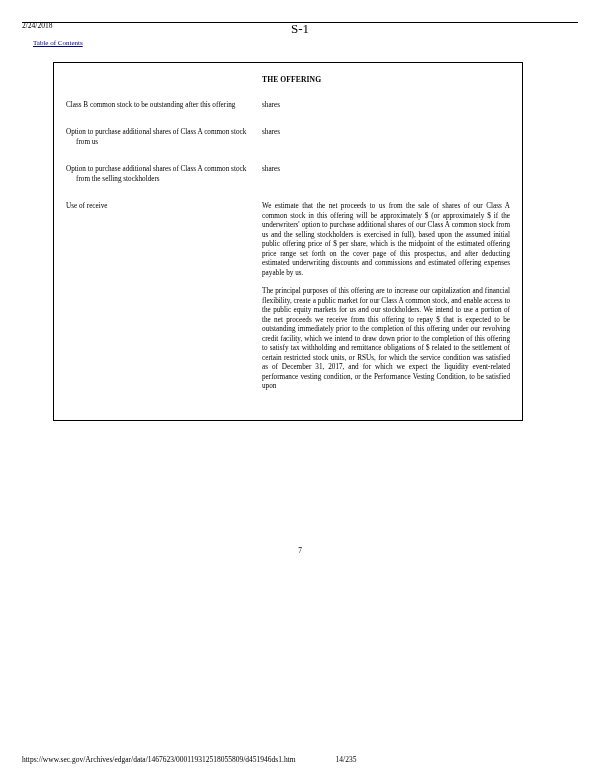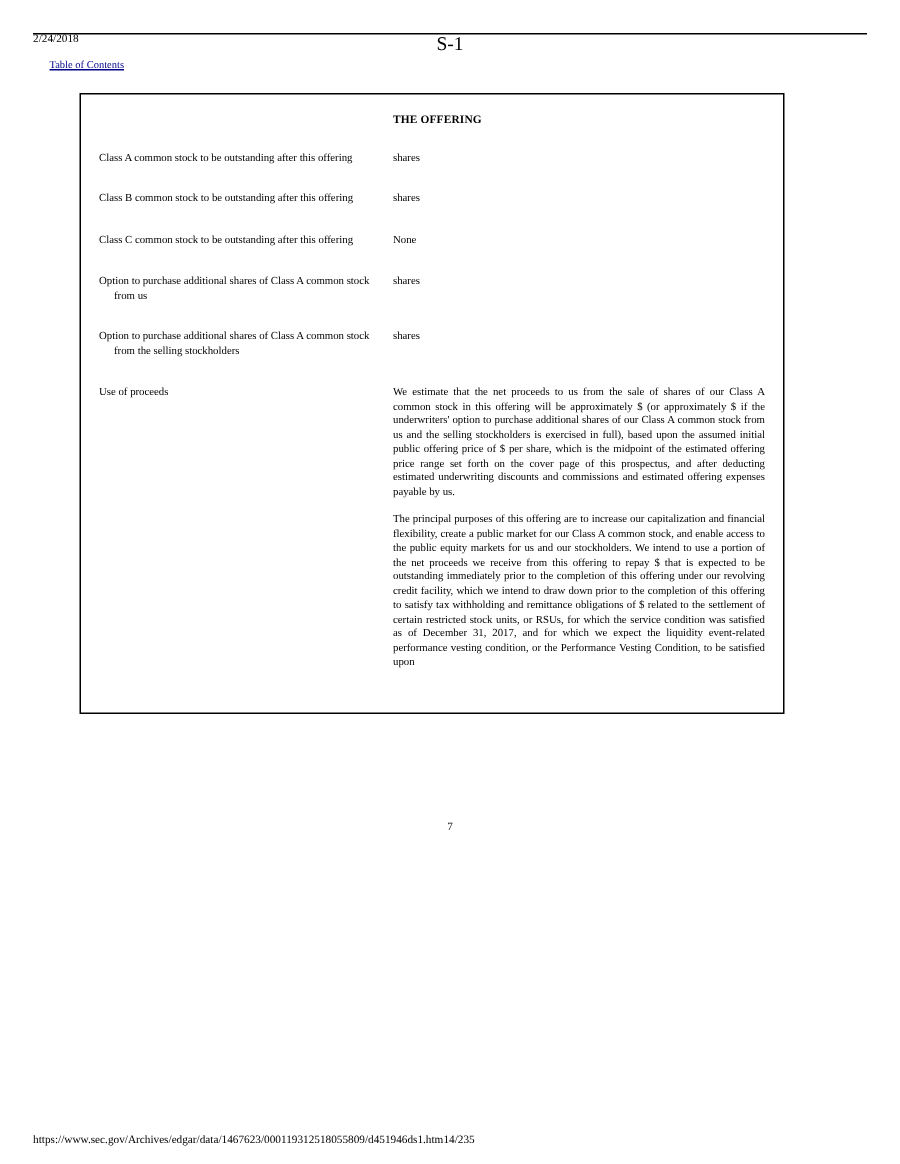--- a/index.html
+++ b/index.html
@@ -121,21 +121,21 @@
     position: absolute;
     bottom: 12px;
     left: 22px;
     right: 22px;
     display: flex;
     justify-content: flex-start;
     align-items: baseline;
     font-size: 7.5px;
   }
   .footer-url { white-space: nowrap; }
-  .footer-pages { white-space: nowrap; }
+  .footer-pages { white-space: nowrap; margin-left: 40px; }
 </style>
 </head>
 <body>
 
 <div class="page">
 
   <div class="page-header">
     <span class="header-date">2/24/2018</span>
     <span class="header-center">S-1</span>
     <span></span>
@@ -149,69 +149,53 @@
       <tbody>
         <tr class="title-row">
           <td class="col-label"></td>
           <td class="col-value">
             <span class="offering-title">THE OFFERING</span>
           </td>
         </tr>
 
 
 
+
         <tr>
           <td class="col-label">
-            <span class="label-indent">Class A common stock to be outstanding after this offering</span>
+            <span class="label-indent">Class B common stock to be outstanding after this offering</span>
           </td>
           <td class="col-value">
             <span>shares</span>
           </td>
         </tr>
 
+
+
         <tr>
           <td class="col-label">
-            <span class="label-indent">Class B common stock to be outstanding after this offering</span>
+            <span class="label-indent">Option to purchase additional shares of Class A common stock from us</span>
           </td>
           <td class="col-value">
             <span>shares</span>
           </td>
         </tr>
 
         <tr>
           <td class="col-label">
-            <span class="label-indent">Class C common stock to be outstanding after this offering</span>
-          </td>
-          <td class="col-value">
-            <span>None</span>
-          </td>
-        </tr>
-
-
-        <tr>
-          <td class="col-label">
-            <span class="label-indent">Option to purchase additional shares of Class A common stock from us</span>
+            <span class="label-indent">Option to purchase additional shares of Class A common stock from the selling stockholders</span>
           </td>
           <td class="col-value">
             <span>shares</span>
           </td>
         </tr>
 
-        <tr>
-          <td class="col-label">
-            <span class="label-indent">Option to purchase additional shares of Class A common stock from the selling stockholders</span>
-          </td>
-          <td class="col-value">
-            <span>shares</span>
-          </td>
-        </tr>
-
         <tr class="use-row">
           <td class="col-label">
-            <span class="label-indent">Use of proceeds</span>
+            <span class="label-indent">Use of receive</span>
           </td>
           <td class="col-value">
             <p class="value-para">We estimate that the net proceeds to us from the sale of shares of our Class A common stock in this offering will be approximately $          (or approximately $          if the underwriters' option to purchase additional shares of our Class A common stock from us and the selling stockholders is exercised in full), based upon the assumed initial public offering price of $          per share, which is the midpoint of the estimated offering price range set forth on the cover page of this prospectus, and after deducting estimated underwriting discounts and commissions and estimated offering expenses payable by us.</p>
             <p class="value-para">The principal purposes of this offering are to increase our capitalization and financial flexibility, create a public market for our Class A common stock, and enable access to the public equity markets for us and our stockholders. We intend to use a portion of the net proceeds we receive from this offering to repay $          that is expected to be outstanding immediately prior to the completion of this offering under our revolving credit facility, which we intend to draw down prior to the completion of this offering to satisfy tax withholding and remittance obligations of $          related to the settlement of certain restricted stock units, or RSUs, for which the service condition was satisfied as of December 31, 2017, and for which we expect the liquidity event-related performance vesting condition, or the Performance Vesting Condition, to be satisfied upon</p>
           </td>
         </tr>
       </tbody>
     </table>
   </div>
 

